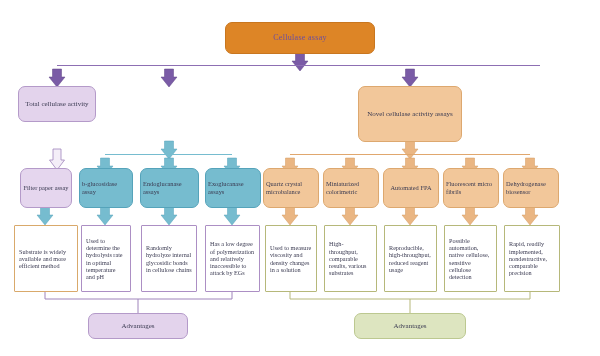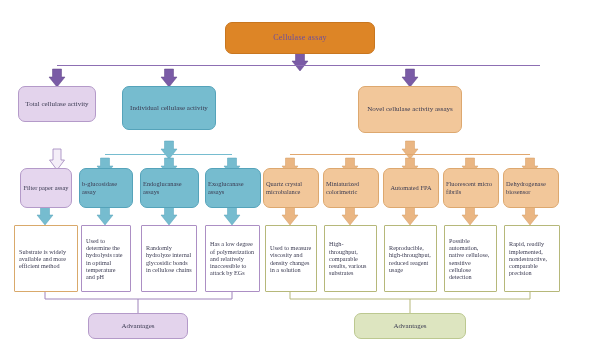--- a/index.html
+++ b/index.html
@@ -176,25 +176,22 @@
   </svg>
 
   <div class="node rounded root" style="left:225px;top:22px;width:150px;height:32px;">
     <span class="txt">Cellulase assay</span>
   </div>
 
   <div class="node rounded purple-fill" style="left:18px;top:86px;width:78px;height:36px;">
     <span class="txt">Total cellulase activity</span>
   </div>
 
-  <div class="node rounded teal-fill" style="left:122px;top:86px;width:94px;height:44px;">
-    <span class="txt">Individual cellulase activity</span>
-  </div>
-
-  <div class="node rounded peach-fill" style="left:358px;top:86px;width:104px;height:47px;">
+
+  <div class="node rounded peach-fill" style="left:358px;top:86px;width:104px;height:56px;">
     <span class="txt">Novel cellulase activity assays</span>
   </div>
 
   <div class="node rounded purple-fill3" style="left:20px;top:168px;width:52px;height:40px;">
     <span class="txt">Filter paper assay</span>
   </div>
 
   <div class="node rounded teal-fill3" style="left:79px;top:168px;width:54px;height:40px;">
     <span class="txt">b-glucosidase assay</span>
   </div>

